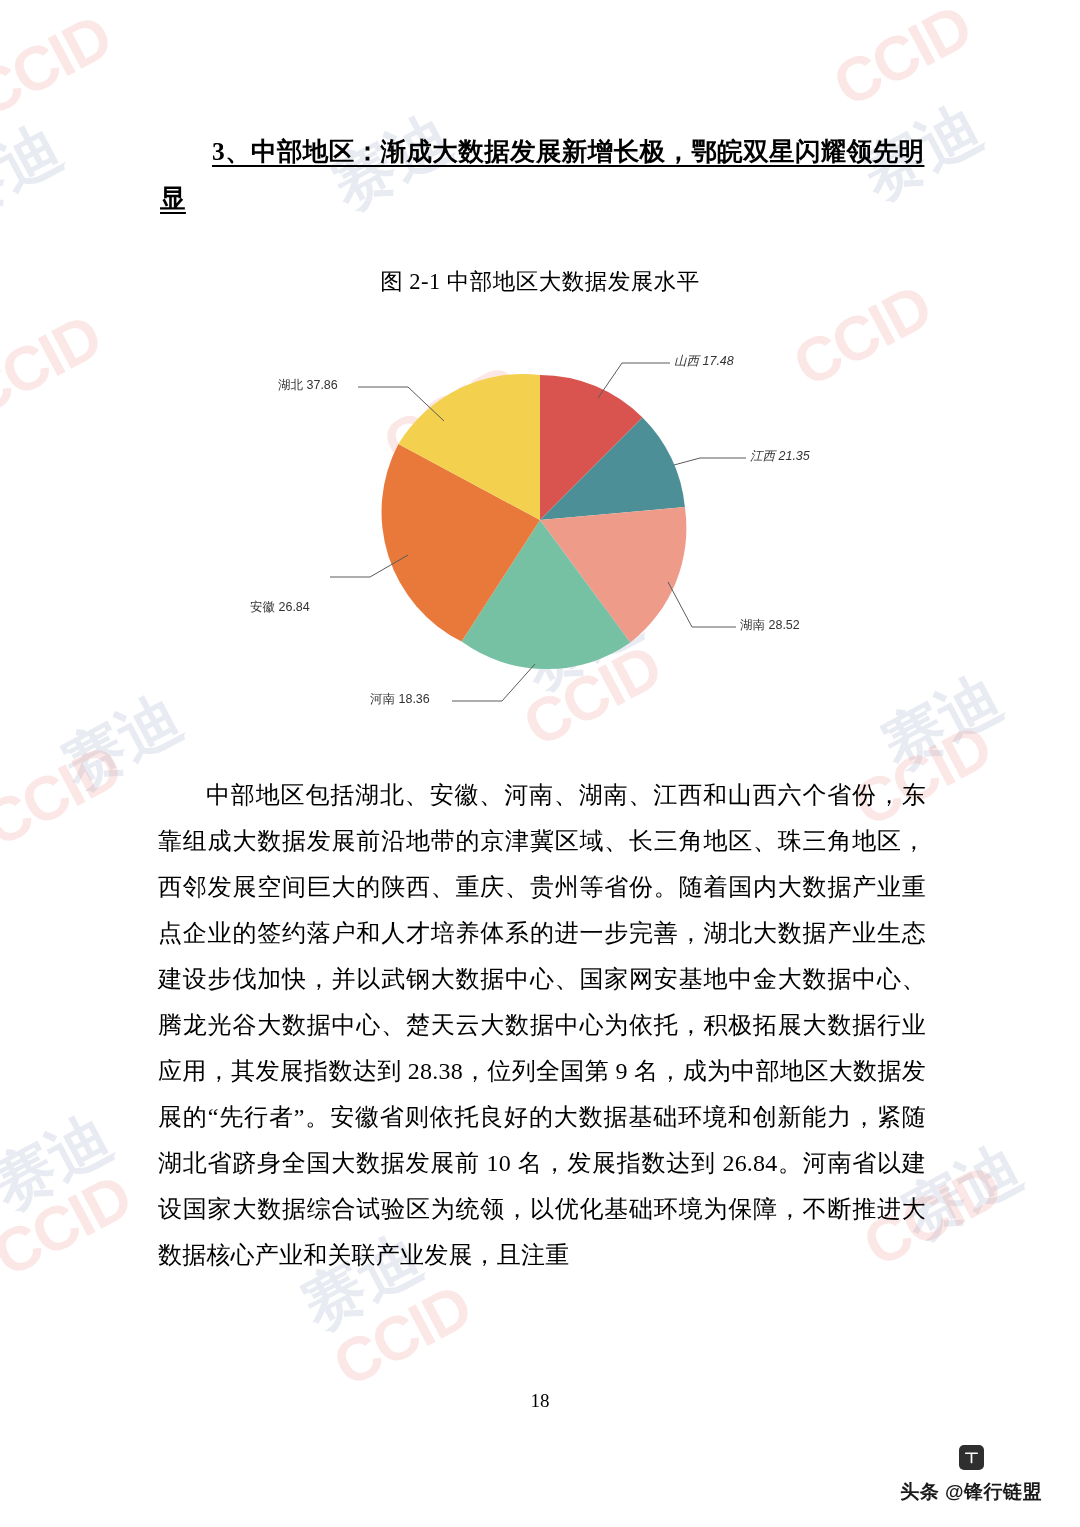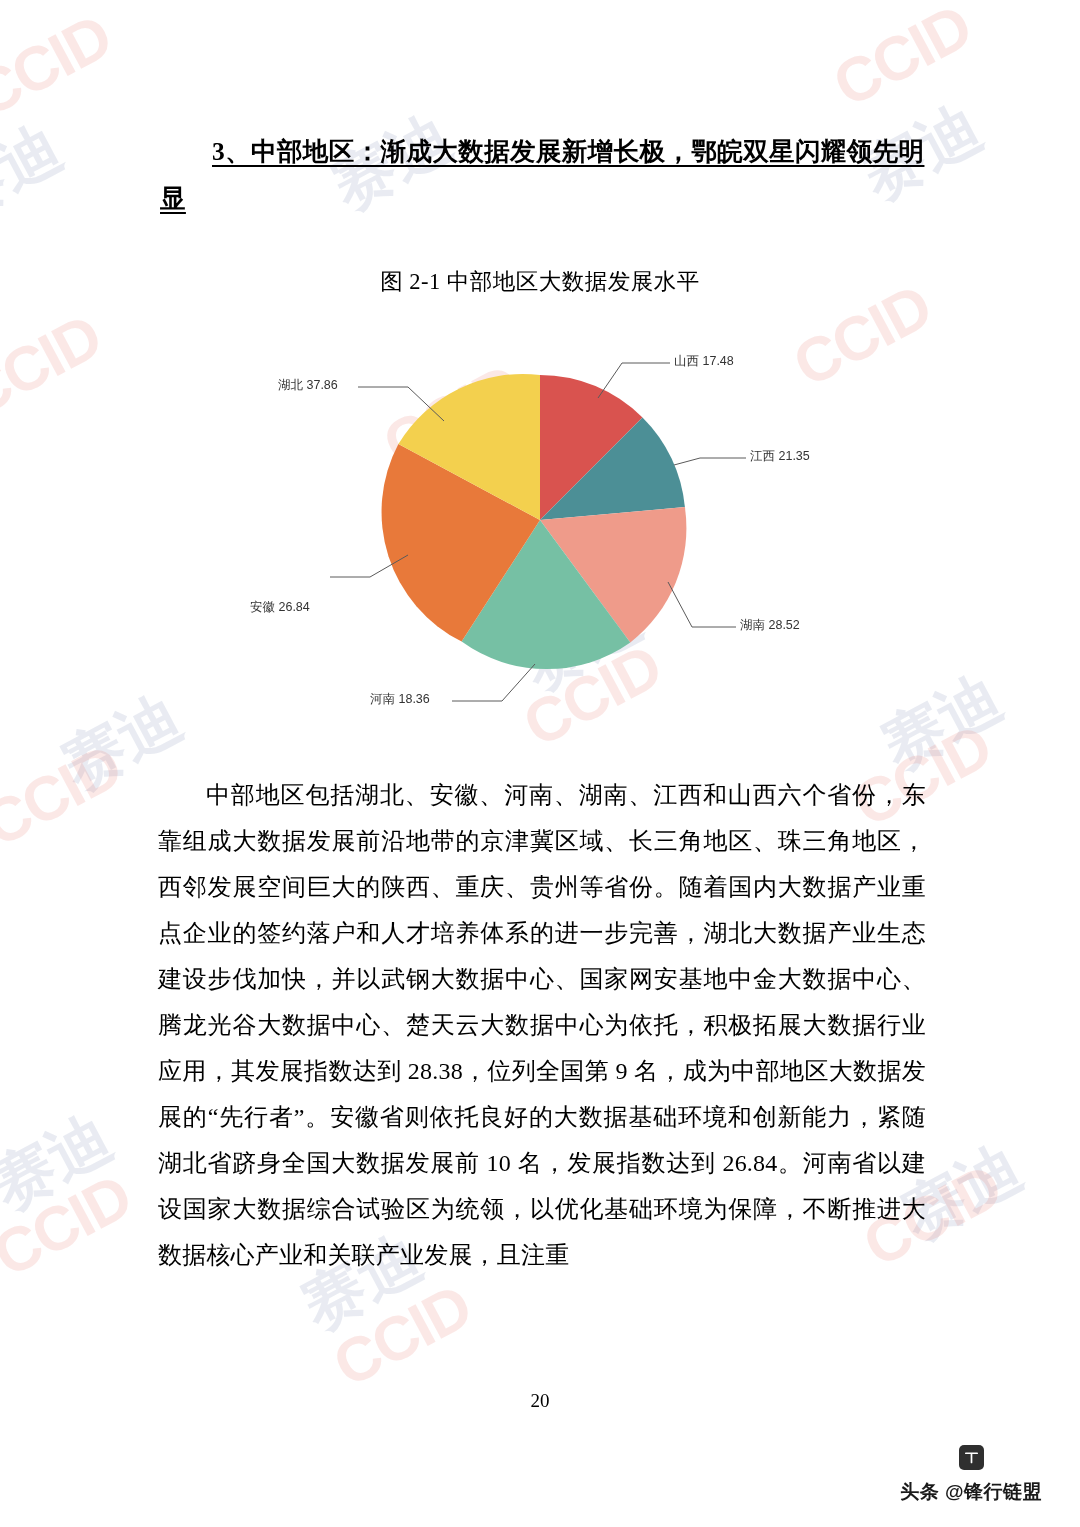--- a/index.html
+++ b/index.html
@@ -208,31 +208,31 @@
         <g stroke="#5a5a5a" stroke-width="1" fill="none">
           <path d="M 368 73 L 392 38 L 440 38"></path>
           <path d="M 444 140 L 470 133 L 516 133"></path>
           <path d="M 438 257 L 462 302 L 506 302"></path>
           <path d="M 305 339 L 272 376 L 222 376"></path>
           <path d="M 178 230 L 140 252 L 100 252"></path>
           <path d="M 214 96 L 178 62 L 128 62"></path>
         </g>
       </svg>
 
-      <div class="pie-label" style="left:444px; top:28px;">山西 17.48</div>
-      <div class="pie-label" style="left:520px; top:123px;">江西 21.35</div>
+      <div class="pie-label" style="left:444px; top:28px;font-style:italic;">山西 17.48</div>
+      <div class="pie-label" style="left:520px; top:123px;font-style:italic;">江西 21.35</div>
       <div class="pie-label" style="left:510px; top:292px;">湖南 28.52</div>
       <div class="pie-label" style="left:140px; top:366px;">河南 18.36</div>
       <div class="pie-label" style="left:20px; top:242px;margin-top:32px;">安徽 26.84</div>
       <div class="pie-label" style="left:48px; top:52px;">湖北 37.86</div>
     </div>
 
     <div class="body-text">中部地区包括湖北、安徽、河南、湖南、江西和山西六个省份，东靠组成大数据发展前沿地带的京津冀区域、长三角地区、珠三角地区，西邻发展空间巨大的陕西、重庆、贵州等省份。随着国内大数据产业重点企业的签约落户和人才培养体系的进一步完善，湖北大数据产业生态建设步伐加快，并以武钢大数据中心、国家网安基地中金大数据中心、腾龙光谷大数据中心、楚天云大数据中心为依托，积极拓展大数据行业应用，其发展指数达到 28.38，位列全国第 9 名，成为中部地区大数据发展的“先行者”。安徽省则依托良好的大数据基础环境和创新能力，紧随湖北省跻身全国大数据发展前 10 名，发展指数达到 26.84。河南省以建设国家大数据综合试验区为统领，以优化基础环境为保障，不断推进大数据核心产业和关联产业发展，且注重</div>
 
-    <div class="page-num">20</div>
+    <div class="page-num">18</div>
 
     <div class="footer">
       <span class="footer-icon">
         <svg width="17" height="17" viewBox="0 0 24 24" aria-hidden="true">
           <path d="M4 6h16M12 6v13" stroke="#ffffff" stroke-width="2.4" fill="none" stroke-linecap="round"></path>
         </svg>
       </span>
       <span class="footer-text">头条 @锋行链盟</span>
     </div>
 

